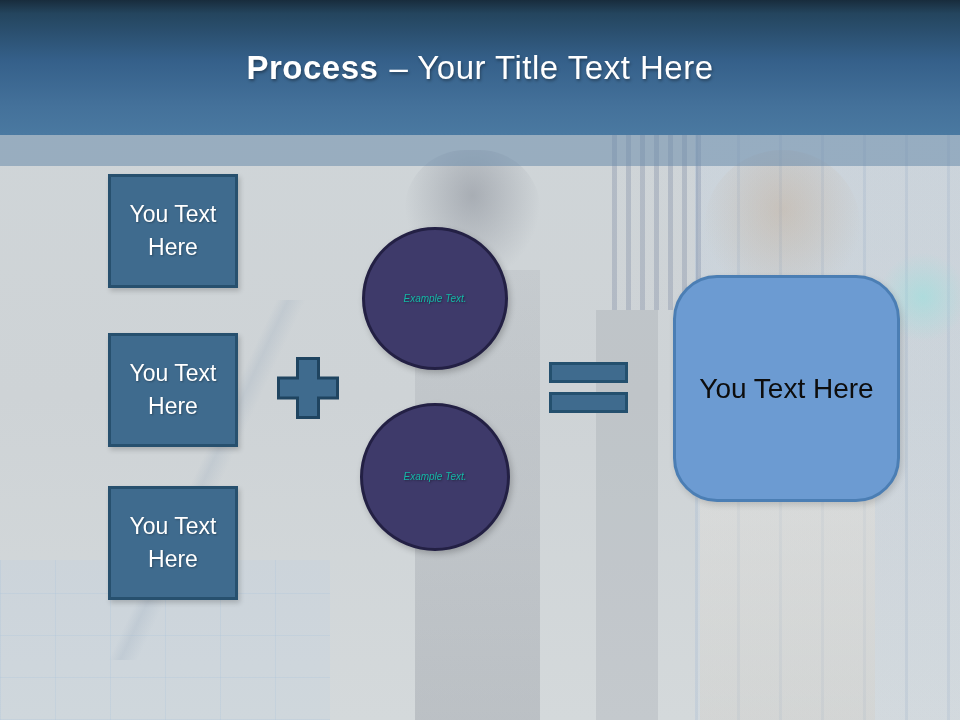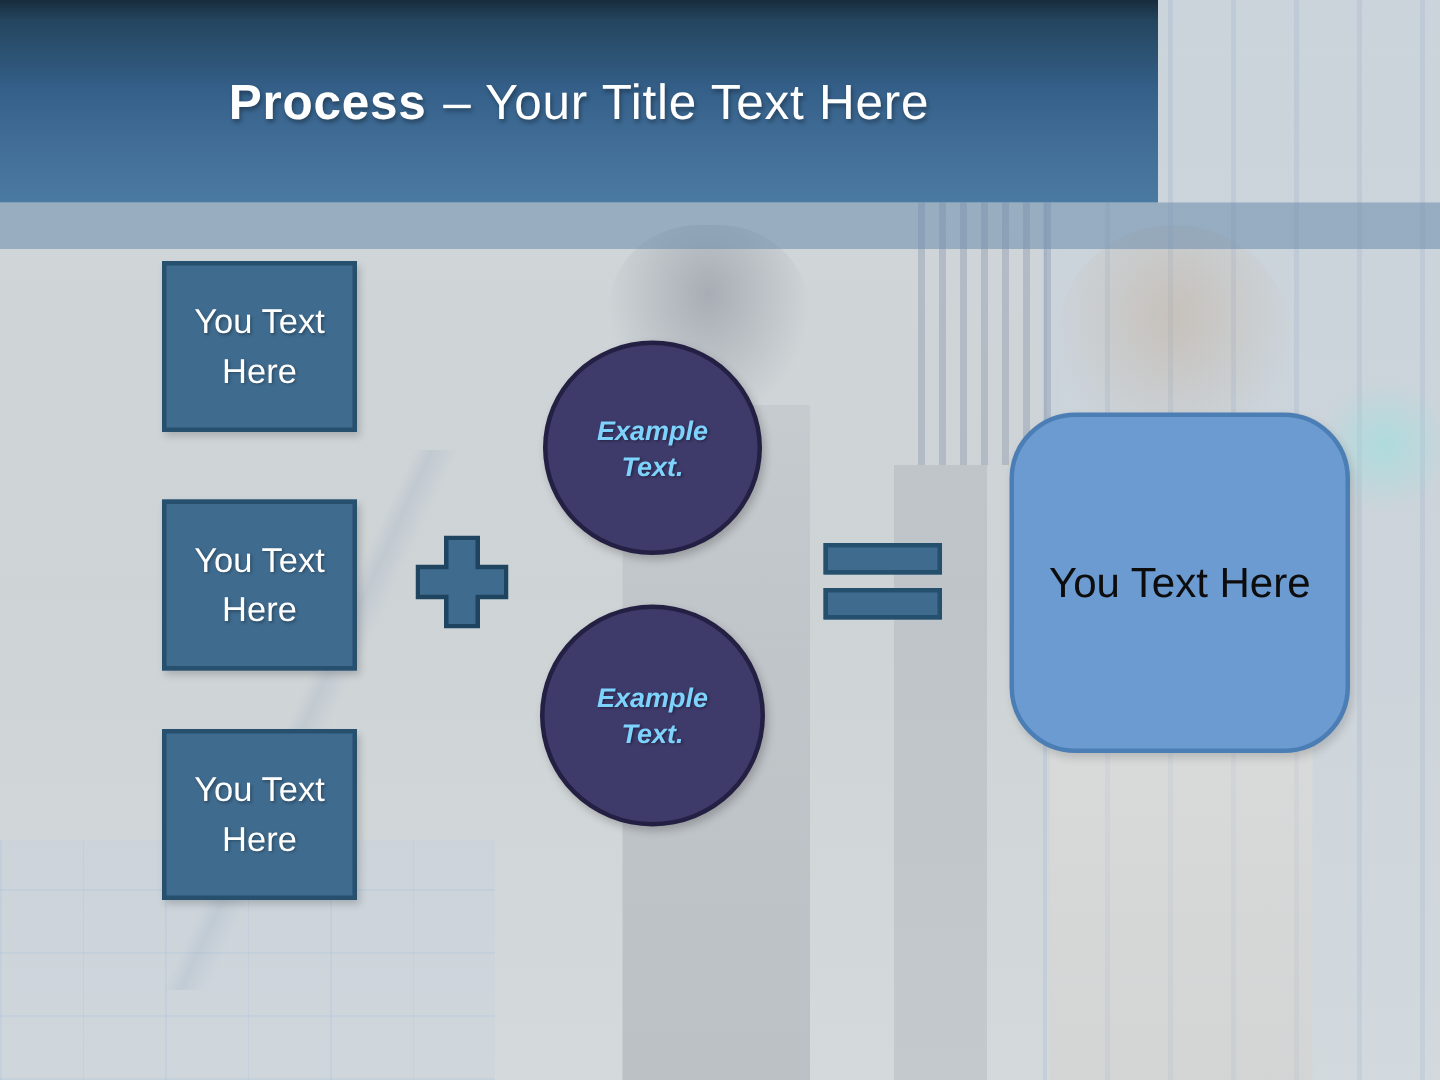--- a/index.html
+++ b/index.html
@@ -31,21 +31,21 @@
   .bg-tiles{left:0;top:560px;width:330px;height:160px;
     background:
       repeating-linear-gradient(0deg,rgba(160,190,218,0.22) 0 1px,rgba(0,0,0,0) 1px 42px),
       repeating-linear-gradient(90deg,rgba(160,190,218,0.22) 0 1px,rgba(0,0,0,0) 1px 55px),
       rgba(178,205,230,0.16);}
   .bg-diag{left:0;top:300px;width:420px;height:360px;
     background:linear-gradient(115deg,rgba(0,0,0,0) 47%,rgba(155,172,190,0.25) 49%,rgba(0,0,0,0) 52%);}
 
   
   .header{
-    position:absolute;top:0;left:0;width:772px;height:135px;
+    position:absolute;top:0;left:0;width:960px;height:135px;
     background:linear-gradient(180deg,#182c3c 0%,#24455e 10%,#35608a 45%,#44719a 78%,#4a79a1 100%);
     display:flex;align-items:center;justify-content:center;
   }
   .title{color:#ffffff;font-size:33px;letter-spacing:0.5px;
     text-shadow:1px 2px 3px rgba(0,0,0,0.35);white-space:nowrap;}
   .title .bold{font-weight:bold;}
   .title .rest{font-weight:normal;margin-left:11px;}
   .header-band{position:absolute;top:135px;left:0;width:960px;height:31px;
     background:rgba(108,140,172,0.55);}
 
@@ -66,21 +66,21 @@
   .equals{position:absolute;left:549px;top:362px;width:79px;}
   .equals .bar{width:79px;height:21px;box-sizing:border-box;
     background:#3f6b8e;border:3px solid #24506e;}
   .equals .bar + .bar{margin-top:9px;}
 
   
   .circle{
     position:absolute;width:146px;height:143px;border-radius:50%;box-sizing:border-box;
     background:#3e3a6a;border:3px solid #232044;
     display:flex;align-items:center;justify-content:center;text-align:center;
-    color:#7dd3fc;font-weight:bold;font-style:italic;font-size:18px;line-height:24px;
+    color:#14b8a6;font-weight:normal;font-style:italic;font-size:10px;line-height:24px;
     box-shadow:2px 3px 6px rgba(0,0,0,0.22);
     text-shadow:1px 1px 2px rgba(0,0,0,0.4);
   }
   .circle span{display:inline-block;width:92px;}
   .circle1{left:362px;top:227px;}
   .circle2{left:360px;top:403px;width:150px;height:148px;}
 
   
   .result-box{
     position:absolute;left:673px;top:275px;width:227px;height:227px;box-sizing:border-box;

